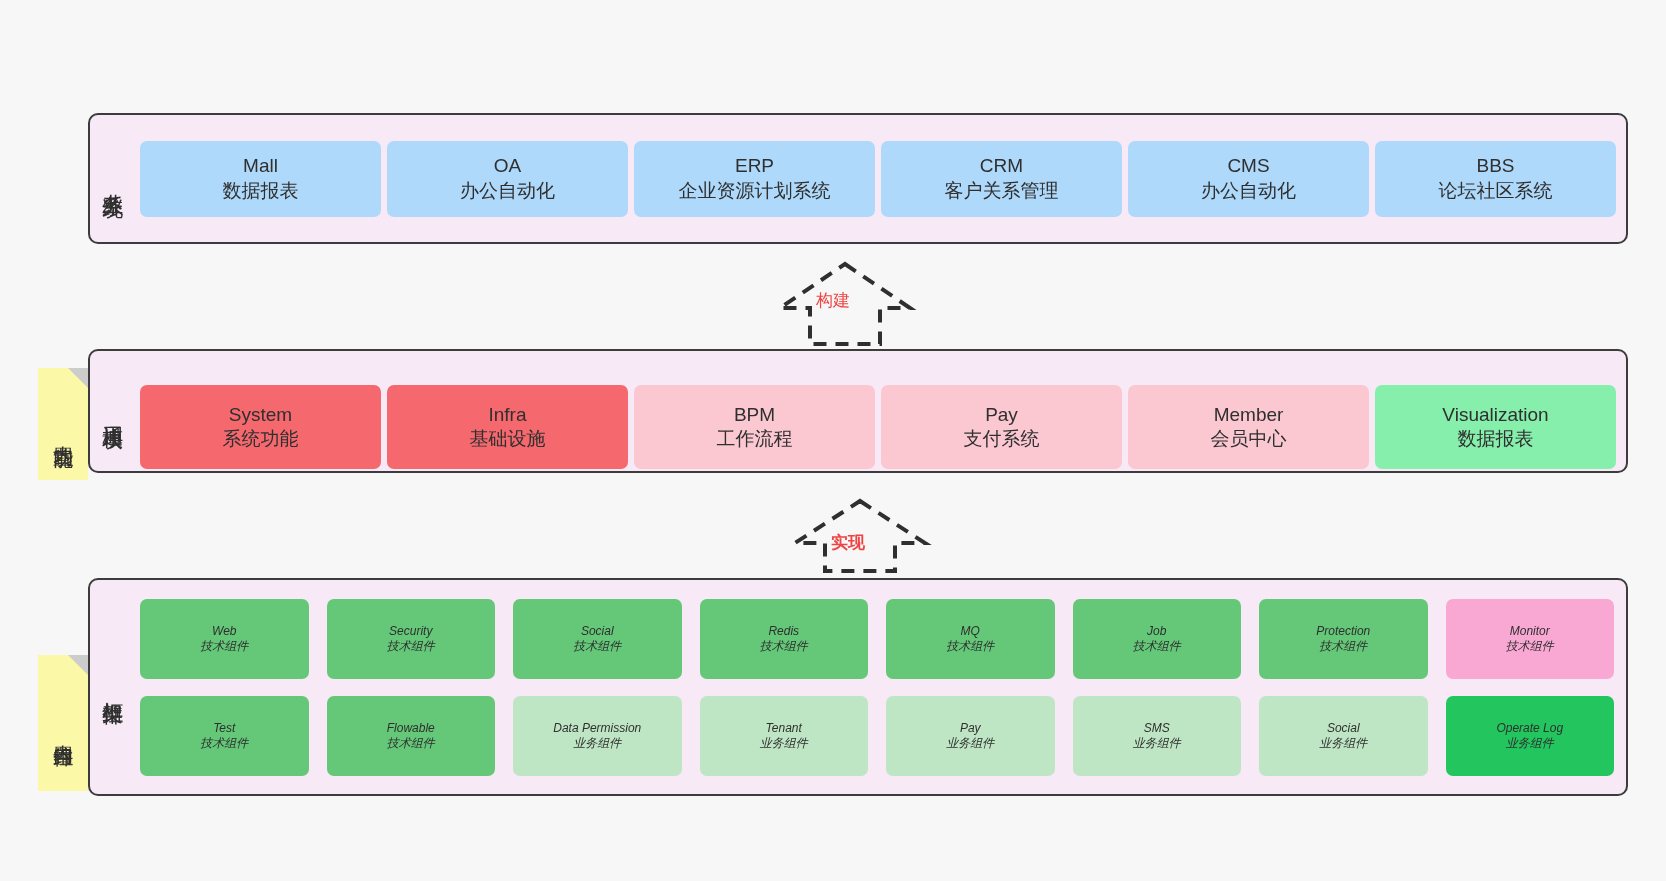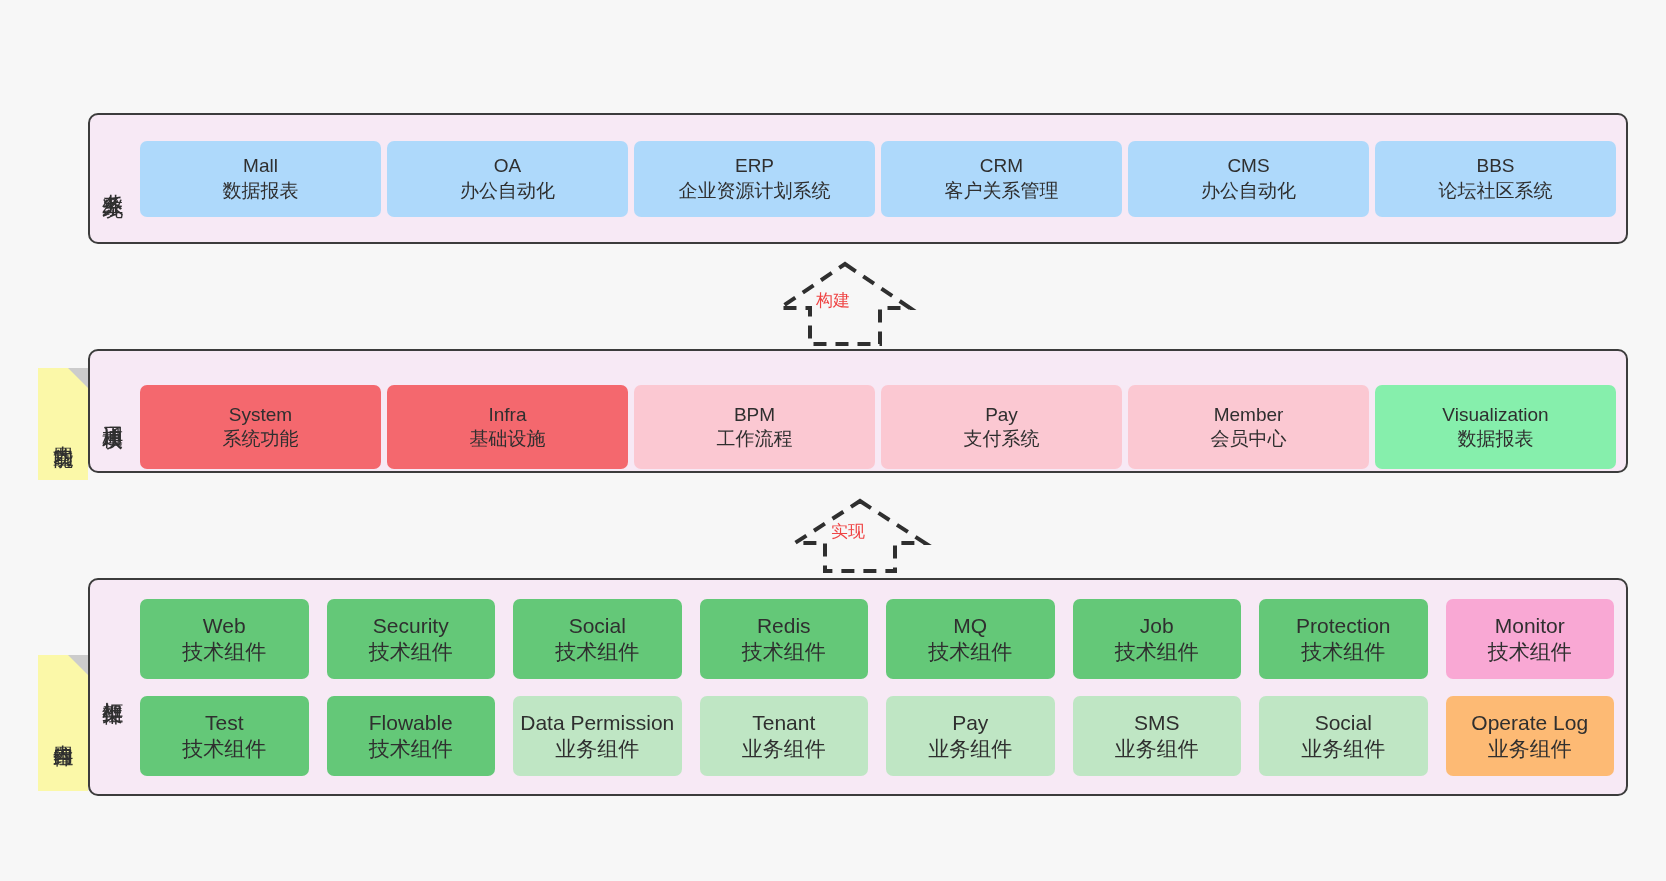--- a/index.html
+++ b/index.html
@@ -73,21 +73,21 @@
   #layer-business .card{background:#aed9fb;}
 
   
   #layer-modules{left:88px;top:349px;width:1540px;height:124px;}
   #layer-modules .row{height:84px;margin-top:32px;}
 
   
   #layer-framework{left:88px;top:578px;width:1540px;height:218px;}
   #layer-framework .layer-body{gap:17px;padding:0 12px 0 4px;}
   #layer-framework .row{height:80px;gap:18px;}
-  #layer-framework .card{font-size:21px;line-height:1.22;}
+  #layer-framework .card{font-size:12px;line-height:1.22;font-style:italic;}
 
   
   .note{
     position:absolute;
     width:50px;
     background:#fbf8a8;
     font-size:20px;
     line-height:1.18;
     color:#2f2f2f;
     writing-mode:vertical-rl;
@@ -115,21 +115,21 @@
   .connector .conn-label{
     position:absolute;
     font-size:17px;
     color:#ef4444;
     white-space:nowrap;
     line-height:1;
   }
   #connector-build{left:760px;top:258px;width:170px;height:92px;}
   #connector-build .conn-label{left:56px;top:34px;}
   #connector-implement{left:775px;top:495px;width:170px;height:80px;}
-  #connector-implement .conn-label{left:56px;top:28px;}
+  #connector-implement .conn-label{left:56px;top:39px;font-weight:bold;}
 </style>
 </head>
 <body>
 
 <div class="canvas">
 
   <div class="layer" id="layer-business">
     <div class="layer-title">业务系统</div>
     <div class="layer-body">
       <div class="row">
@@ -268,21 +268,21 @@
           <span class="cn">业务组件</span>
         </div>
         <div class="card" style="background:#bfe6c4">
           <span class="en">SMS</span>
           <span class="cn">业务组件</span>
         </div>
         <div class="card" style="background:#bfe6c4">
           <span class="en">Social</span>
           <span class="cn">业务组件</span>
         </div>
-        <div class="card" style="background:#fdba74">
+        <div class="card" style="background:#22c55e">
           <span class="en">Operate Log</span>
           <span class="cn">业务组件</span>
         </div>
       </div>
 
     </div>
   </div>
 
   <div class="note" id="note-builtin-function">
     <span class="fold"></span>

